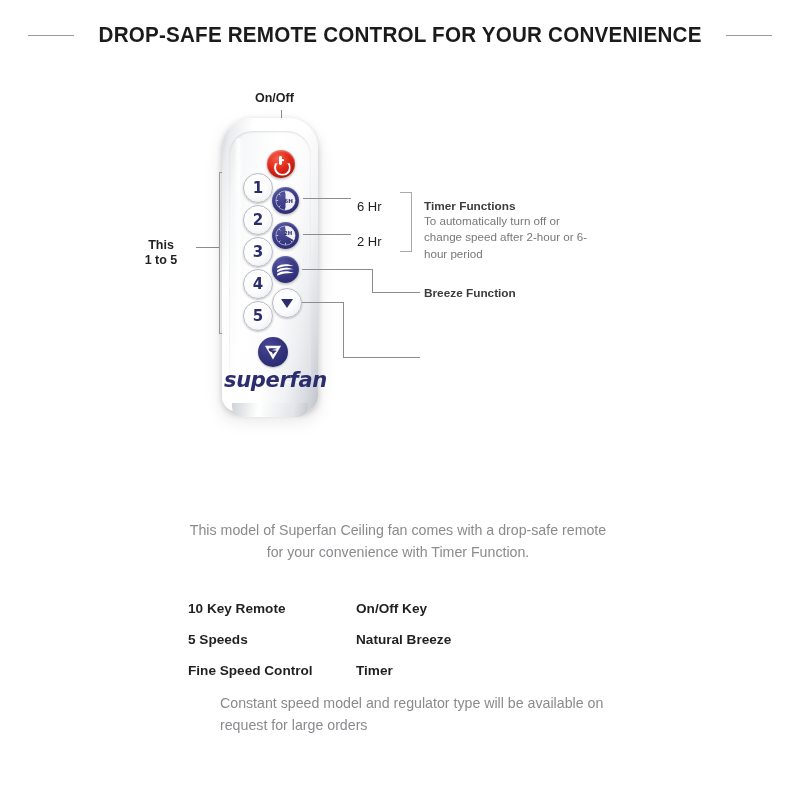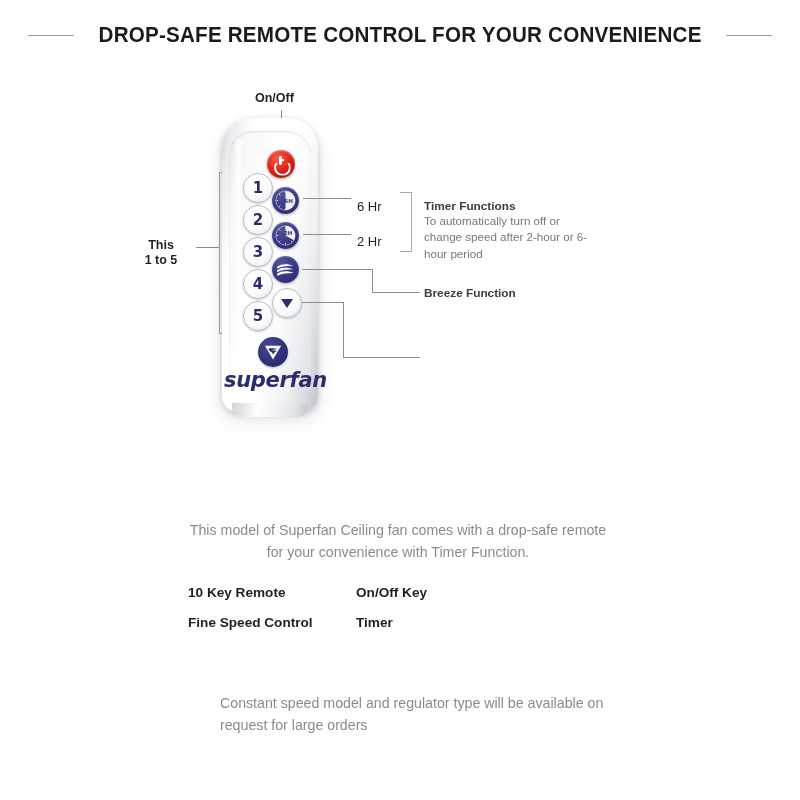--- a/index.html
+++ b/index.html
@@ -236,20 +236,21 @@
     text-align: center;
   }
   .features {
     position: absolute;
     left: 188px; top: 585px;
     width: 380px;
   }
   .features .row {
     display: flex;
     margin-bottom: 15px;
+    margin-top: 16px;
   }
   .features .row:last-child { margin-bottom: 0; }
   .features .c1 {
     width: 168px;
     font-size: 13.6px;
     font-weight: 700;
     color: #231f20;
   }
   .features .c2 {
     font-size: 13.6px;
@@ -383,18 +384,22 @@
 </div>
 
 <div class="desc">This model of Superfan Ceiling fan comes with a drop-safe remote for your convenience with Timer Function.</div>
 
 <div class="features">
   <div class="row">
     <div class="c1">10 Key Remote</div>
     <div class="c2">On/Off Key</div>
   </div>
   <div class="row">
+    <div class="c1">5 Speeds</div>
+    <div class="c2">Natural Breeze</div>
+  </div>
+  <div class="row">
     <div class="c1">Fine Speed Control</div>
     <div class="c2">Timer</div>
   </div>
 </div>
 
 <div class="note">Constant speed model and regulator type will be available on request for large orders</div>
 
 </body></html>

